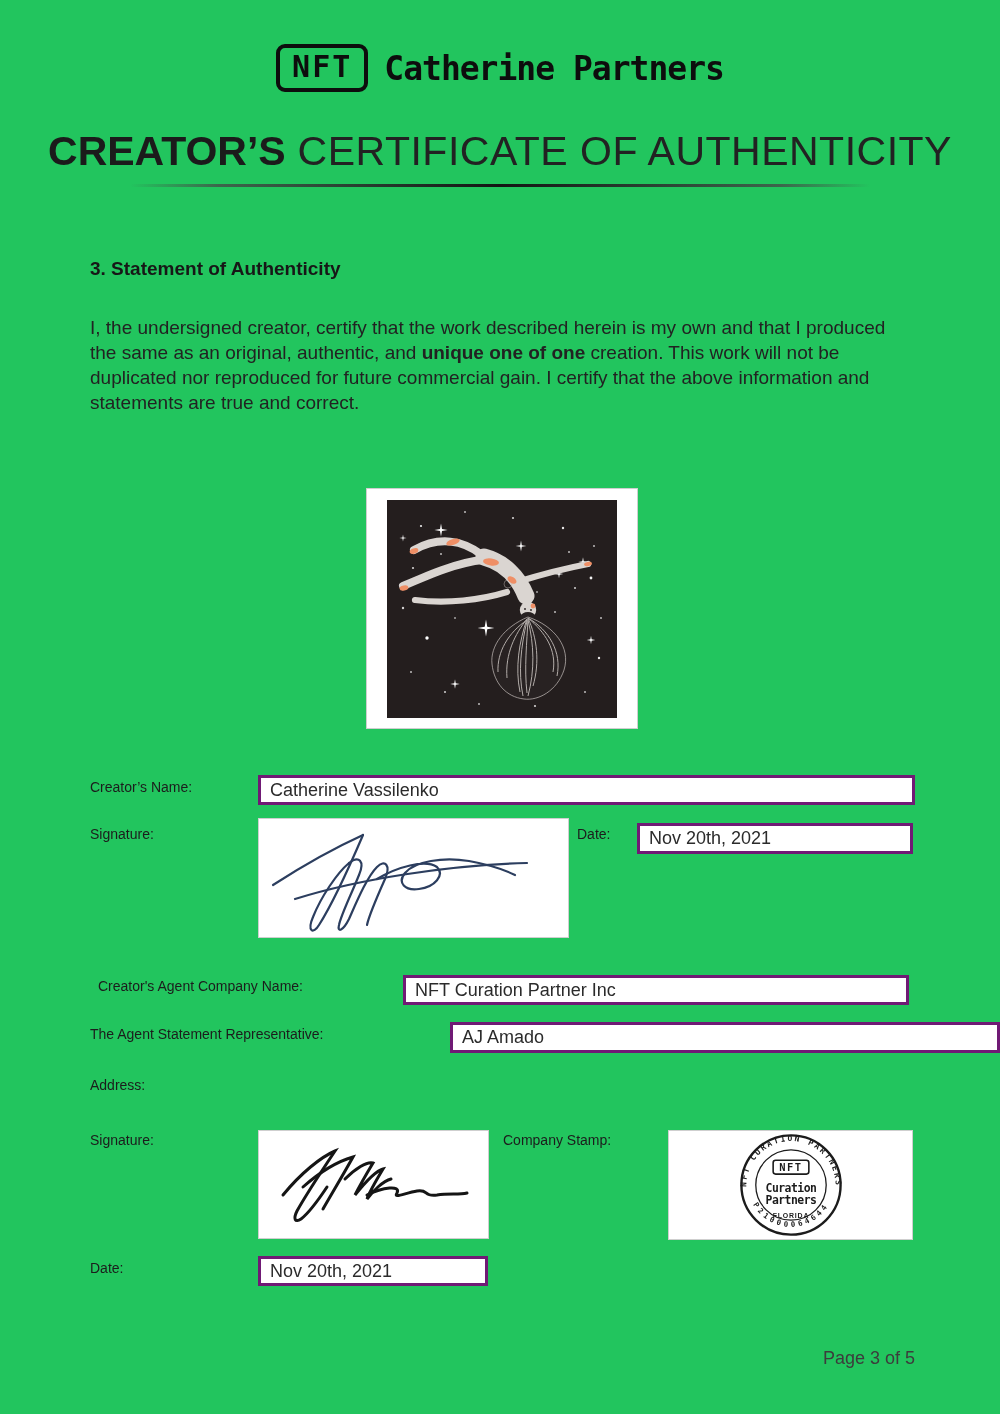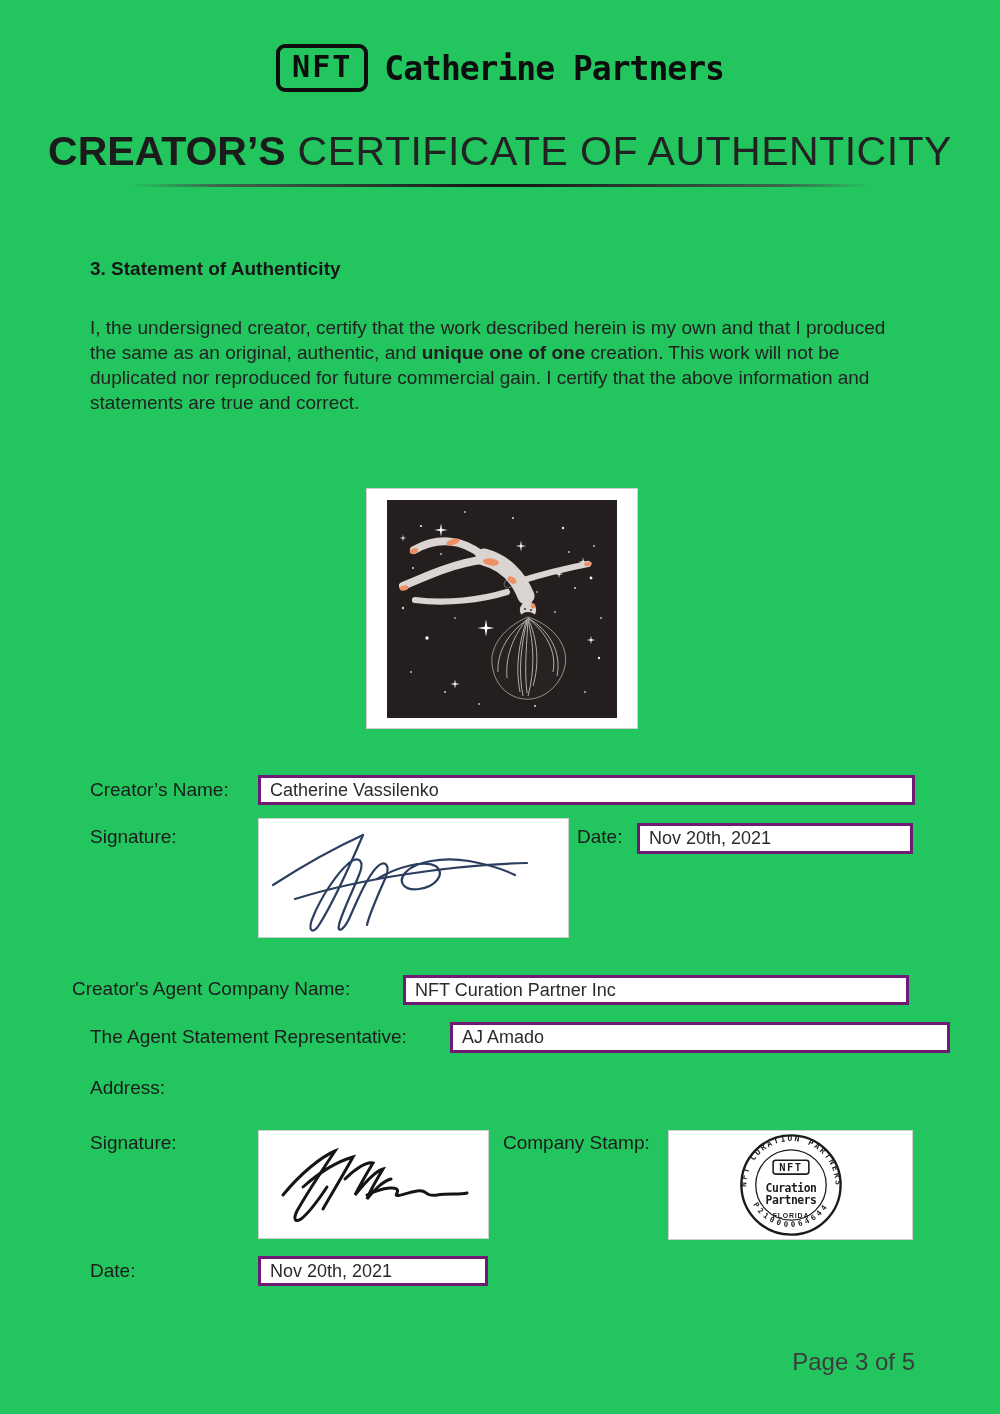--- a/index.html
+++ b/index.html
@@ -57,57 +57,57 @@
     position:absolute; top:446px; left:0; width:1000px;
     text-align:center; font-size:19px; color:#262626;
   }
   .artwork-frame {
     position:absolute; top:488px; left:366px; width:272px; height:241px;
     background:#fff; border:1px solid #cfcfcf;
     display:flex; align-items:center; justify-content:center;
   }
   .artwork-frame svg { display:block; }
   
-  .lbl { position:absolute; font-size:19px; color:#1c1c1c; white-space:nowrap; }
+  .lbl { position:absolute; font-size:14px; color:#1c1c1c; white-space:nowrap; }
   .fieldbox {
     position:absolute; background:#fff; border:3px solid #701a75;
     font-size:18px; color:#2b2b2b; display:flex; align-items:center;
     padding:0 9px; white-space:nowrap; overflow:hidden;
   }
   .sigbox {
     position:absolute; background:#fff; border:1px solid #cfcfcf;
     display:flex; align-items:center; justify-content:flex-start;
   }
   .stampbox {
     position:absolute; background:#fff; border:1px solid #cfcfcf;
     display:flex; align-items:center; justify-content:center;
   }
   
   #lbl-creator   { top:779px; left:90px; }
   #box-creator   { top:775px; left:258px; width:657px; height:30px; }
   #lbl-sig1      { top:826px; left:90px; }
   #box-sig1      { top:818px; left:258px; width:311px; height:120px; }
   #lbl-date1     { top:826px; left:577px; }
   #box-date1     { top:823px; left:637px; width:276px; height:31px; }
-  #lbl-agent     { top:978px; left:72px; }
+  #lbl-agent     { top:978px; left:98px; }
   #box-agent     { top:975px; left:403px; width:506px; height:30px; }
   #lbl-rep       { top:1026px; left:90px; }
-  #box-rep       { top:1022px; left:450px; width:500px; height:31px; }
+  #box-rep       { top:1022px; left:450px; width:550px; height:31px; }
   #lbl-addr      { top:1077px; left:90px; }
   #box-addr      { top:1073px; left:258px; width:657px; height:30px; }
   #lbl-sig2      { top:1132px; left:90px; }
   #box-sig2      { top:1130px; left:258px; width:231px; height:109px; }
   #lbl-stamp     { top:1132px; left:503px; }
   #box-stamp     { top:1130px; left:668px; width:245px; height:110px; }
   #lbl-date2     { top:1260px; left:90px; }
   #box-date2     { top:1256px; left:258px; width:230px; height:30px; }
   
   .page-number {
     position:absolute; top:1348px; right:85px;
-    font-size:24px; color:#3c3c3c;
+    font-size:18px; color:#3c3c3c;
   }
 </style>
 </head>
 <body>
 
 <div class="page">
 
   <div class="logo-row">
     <span class="nft-box"><span>NFT</span></span>
     <span class="wordmark">Catherine Partners</span>

